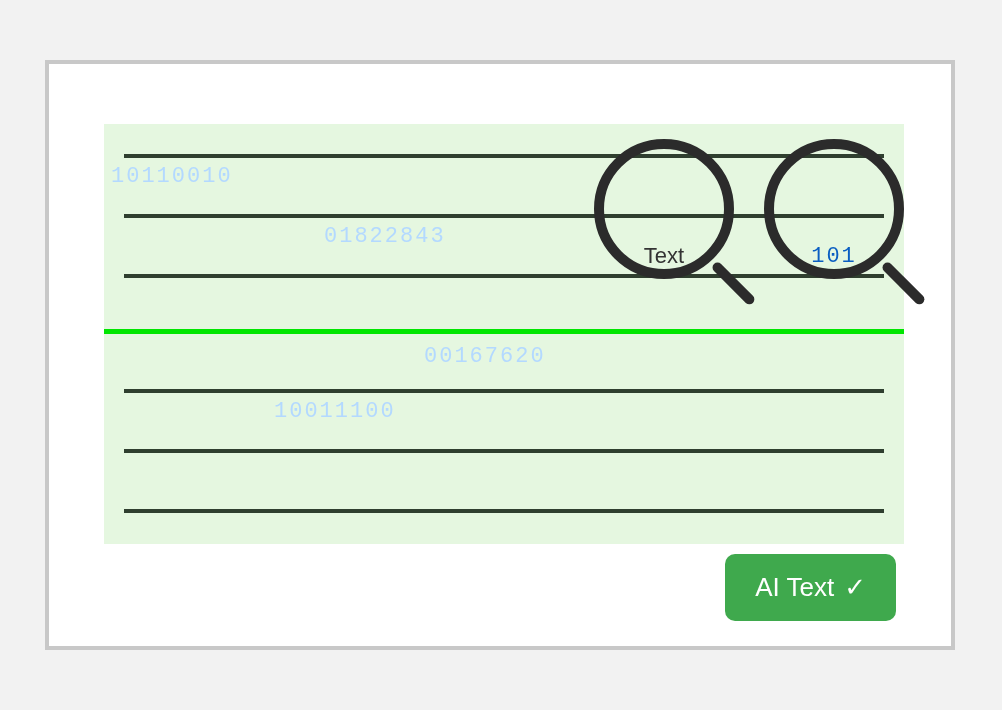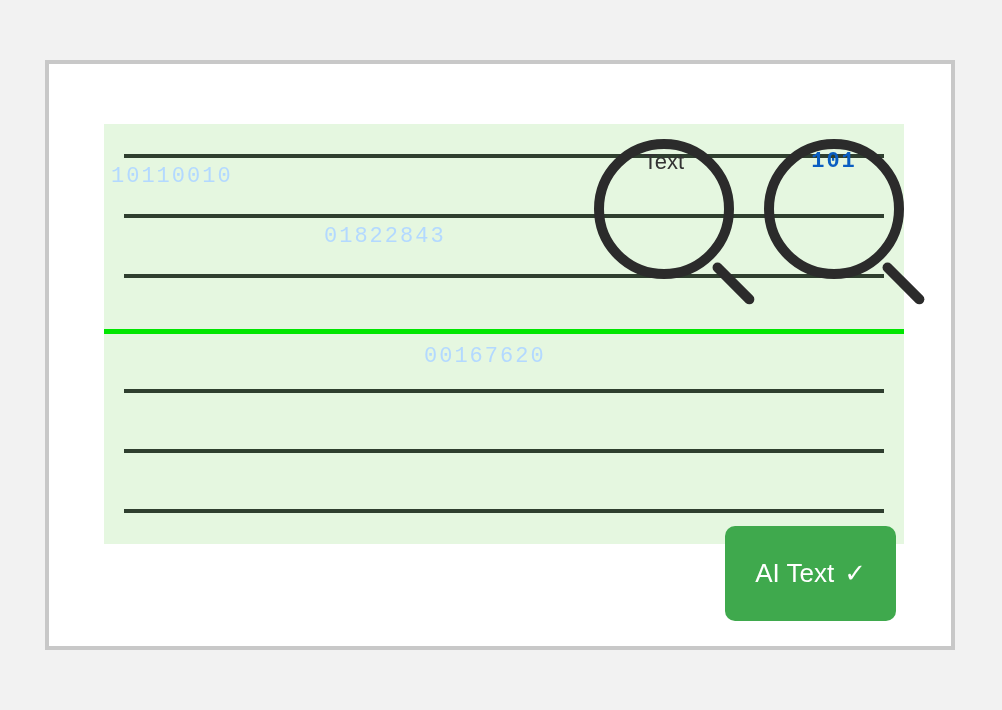--- a/index.html
+++ b/index.html
@@ -52,48 +52,48 @@
     height: 150px;
   }
   .magnifier .ring {
     position: absolute;
     width: 140px;
     height: 140px;
     border: 10px solid #2b2b2b;
     border-radius: 50%;
     background: transparent;
     display: flex;
-    align-items: flex-start;
+    align-items: flex-end;
     justify-content: center;
   }
   .magnifier .handle {
     position: absolute;
     width: 55px;
     height: 10px;
     background: #2b2b2b;
     left: 120px;
     top: 120px;
     transform: rotate(45deg);
     transform-origin: left center;
     border-radius: 5px;
   }
   .mag-label {
     font-size: 22px;
     text-align: center;
   }
   .mag-label.text { color: #333; }
-  .mag-label.code { color: #0a5ec2; font-family: "Courier New", monospace; font-weight: bold; letter-spacing: 2px; }
+  .mag-label.code { color: #0a5ec2; font-family: "Courier New", monospace; font-weight: normal; letter-spacing: 2px; }
   .ai-button {
     position: absolute;
     right: 55px;
     bottom: 25px;
     background: #3fa94d;
     color: #fff;
     font-size: 26px;
-    padding: 32px 30px;
+    padding: 18px 30px;
     border-radius: 10px;
     display: flex;
     align-items: center;
     gap: 10px;
   }
 </style>
 </head>
 <body>
 
 <div class="canvas">
@@ -105,20 +105,21 @@
 
     <div class="scan-line" style="top:205px"></div>
 
     <div class="line" style="top:265px"></div>
     <div class="line" style="top:325px"></div>
     <div class="line" style="top:385px"></div>
 
     <div class="binary" style="left:7px; top:40px">10110010</div>
     <div class="binary" style="left:220px; top:100px">01822843</div>
     <div class="binary" style="left:320px; top:220px">00167620</div>
+    <div class="binary" style="left:170px; top:275px">10011100</div>
 
     <div class="magnifier" style="left:490px; top:15px">
       <div class="ring">
         <div class="mag-label text">Text</div>
       </div>
       <div class="handle"></div>
     </div>
 
     <div class="magnifier" style="left:660px; top:15px">
       <div class="ring">

